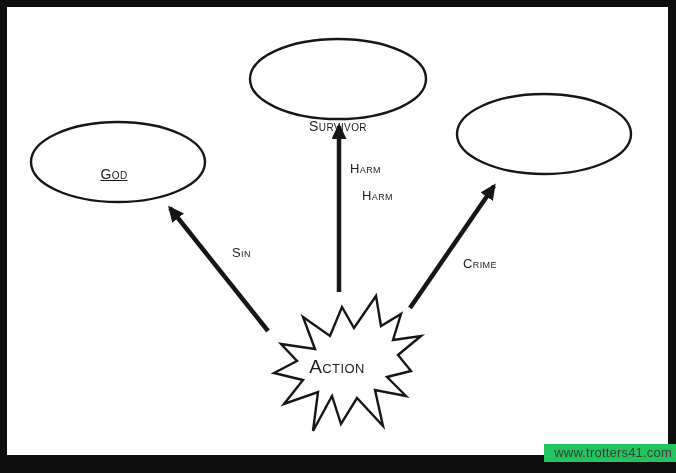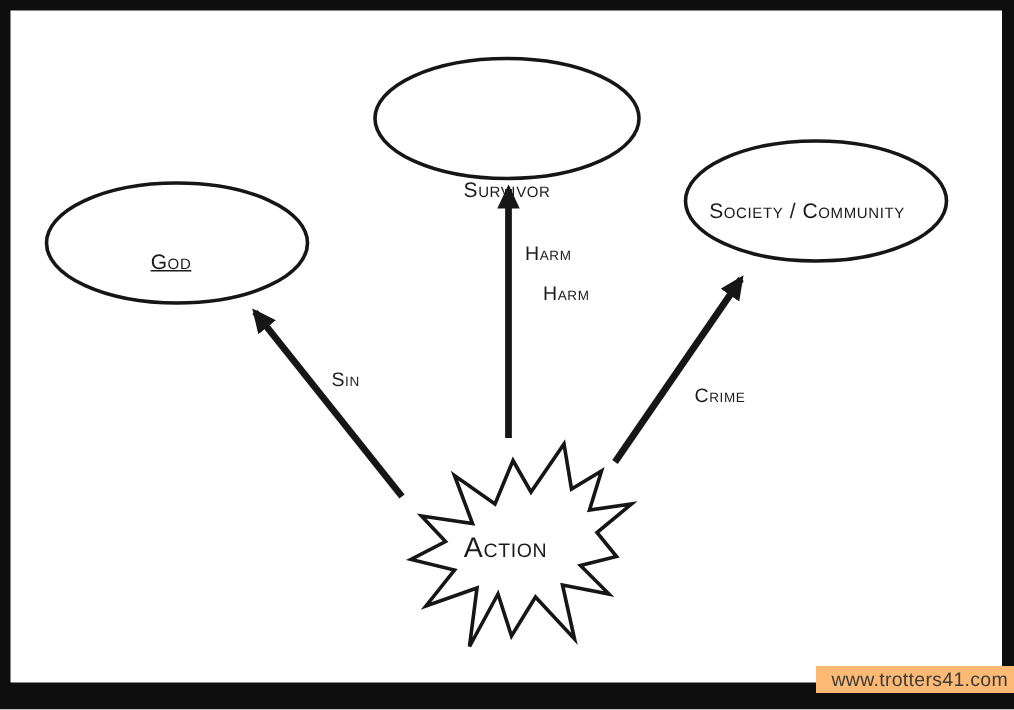--- a/index.html
+++ b/index.html
@@ -50,29 +50,29 @@
   }
   .node-label {
     font-size: 14px;
     transform: translate(-50%, -50%);
   }
   .node-label-god      { left: 114px; top: 174px; text-decoration: underline; }
   .node-label-survivor { left: 338px; top: 82px; margin-top: 44px;  }
   .node-label-society  { left: 538px; top: 140px; }
   .node-label-action   { left: 337px; top: 366px; font-size: 19px; text-align: right; }
   .edge-label { font-size: 13px; }
-  .edge-label-sin   { left: 221px; top: 246px; }
+  .edge-label-sin   { left: 232px; top: 246px; }
   .edge-label-abuse { left: 350px; top: 162px; }
   .edge-label-harm  { left: 362px; top: 189px; text-align: right; }
   .edge-label-crime { left: 463px; top: 245px; margin-top: 12px; }
   .watermark {
     position: absolute;
     right: 0;
     bottom: 11px;
-    background: #fdba74;
+    background: #22c55e;
     color: #3b3b3b;
     font-size: 13px;
     padding: 2px 4px 2px 10px;
     letter-spacing: 0.2px;
     line-height: 1.1;
   }
 </style>
 </head>
 <body>
 
@@ -93,21 +93,20 @@
     <line x1="268" y1="331" x2="170" y2="208" stroke="#161616" stroke-width="4.5" marker-end="url(#arrowhead)"></line>
     <line x1="339" y1="292" x2="339" y2="126" stroke="#161616" stroke-width="4.5" marker-end="url(#arrowhead)"></line>
     <line x1="410" y1="308" x2="494" y2="186" stroke="#161616" stroke-width="4.5" marker-end="url(#arrowhead)"></line>
 
     <polygon points="342,307 354,328 376,296 381,326 401,314 393,340 421,336 398,355 411,371 387,377 406,396 375,390 383,426 357,398 341,424 332,396 313,431 318,392 284,404 303,380 274,373 297,361 281,344 315,349 303,317 330,336" fill="#ffffff" stroke="#161616" stroke-width="2.4" stroke-linejoin="miter"></polygon>
   </svg>
 
 
   <div class="label node-label node-label-god">God</div>
   <div class="label node-label node-label-survivor">Survivor</div>
-  <div class="label node-label node-label-society">Society / Community</div>
   <div class="label node-label node-label-action">Action</div>
 
   <div class="label edge-label edge-label-sin">Sin</div>
   <div class="label edge-label edge-label-abuse">Harm</div>
   <div class="label edge-label edge-label-harm">Harm</div>
   <div class="label edge-label edge-label-crime">Crime</div>
 
   <div class="watermark">www.trotters41.com</div>
 </div>
 

